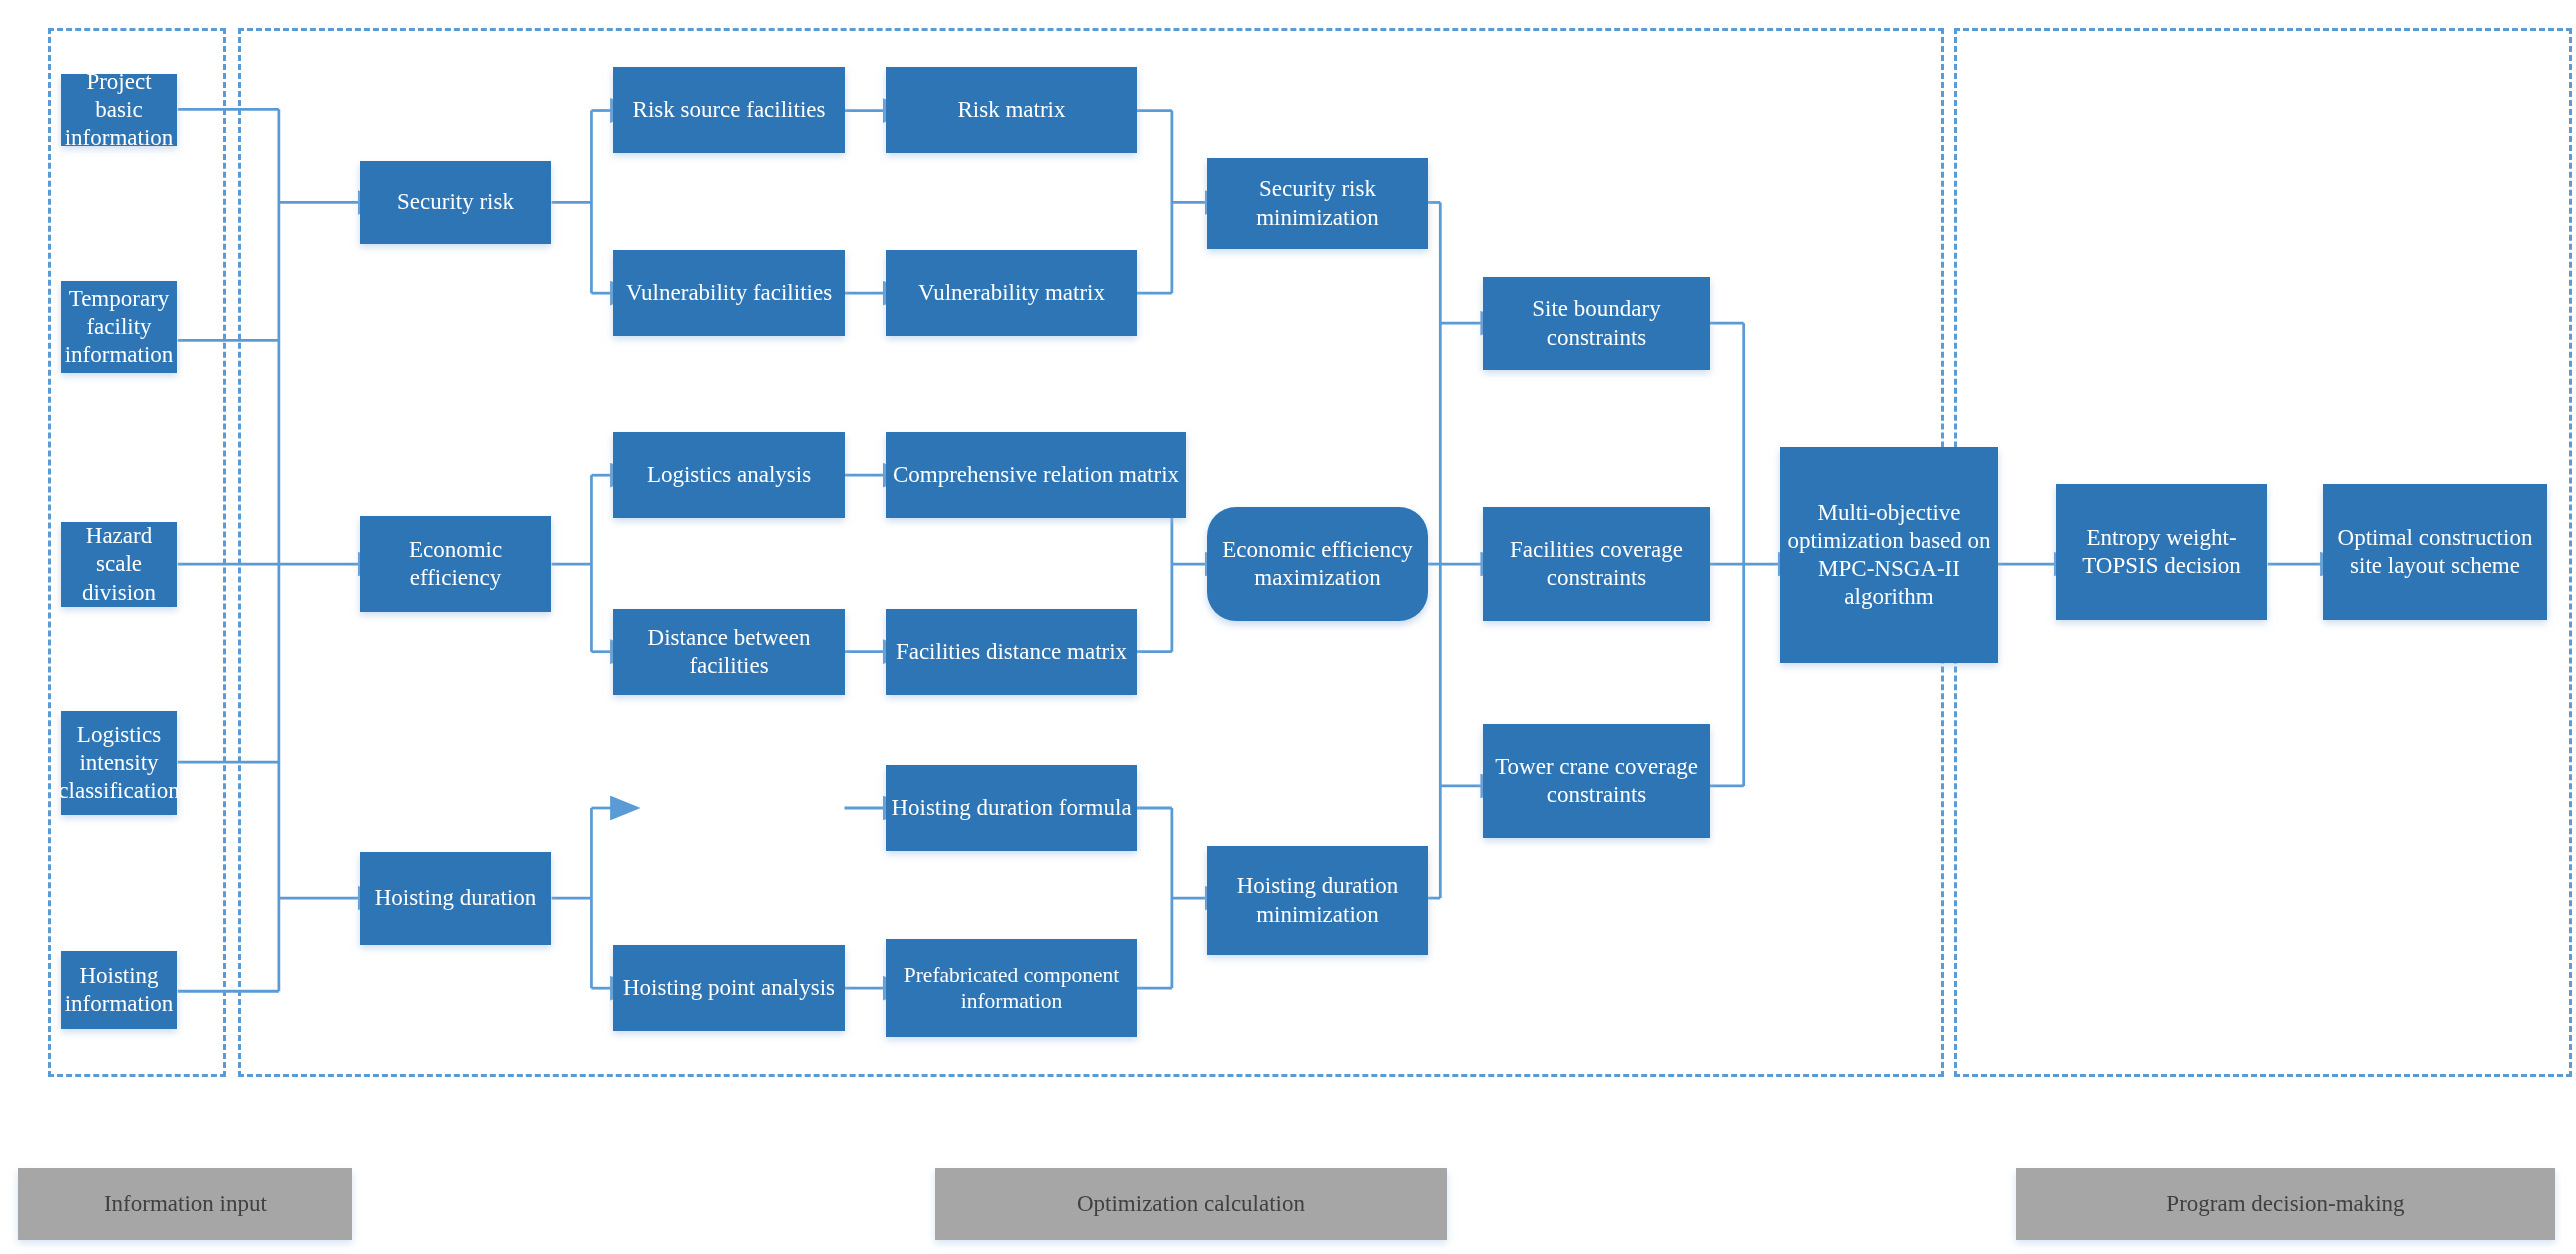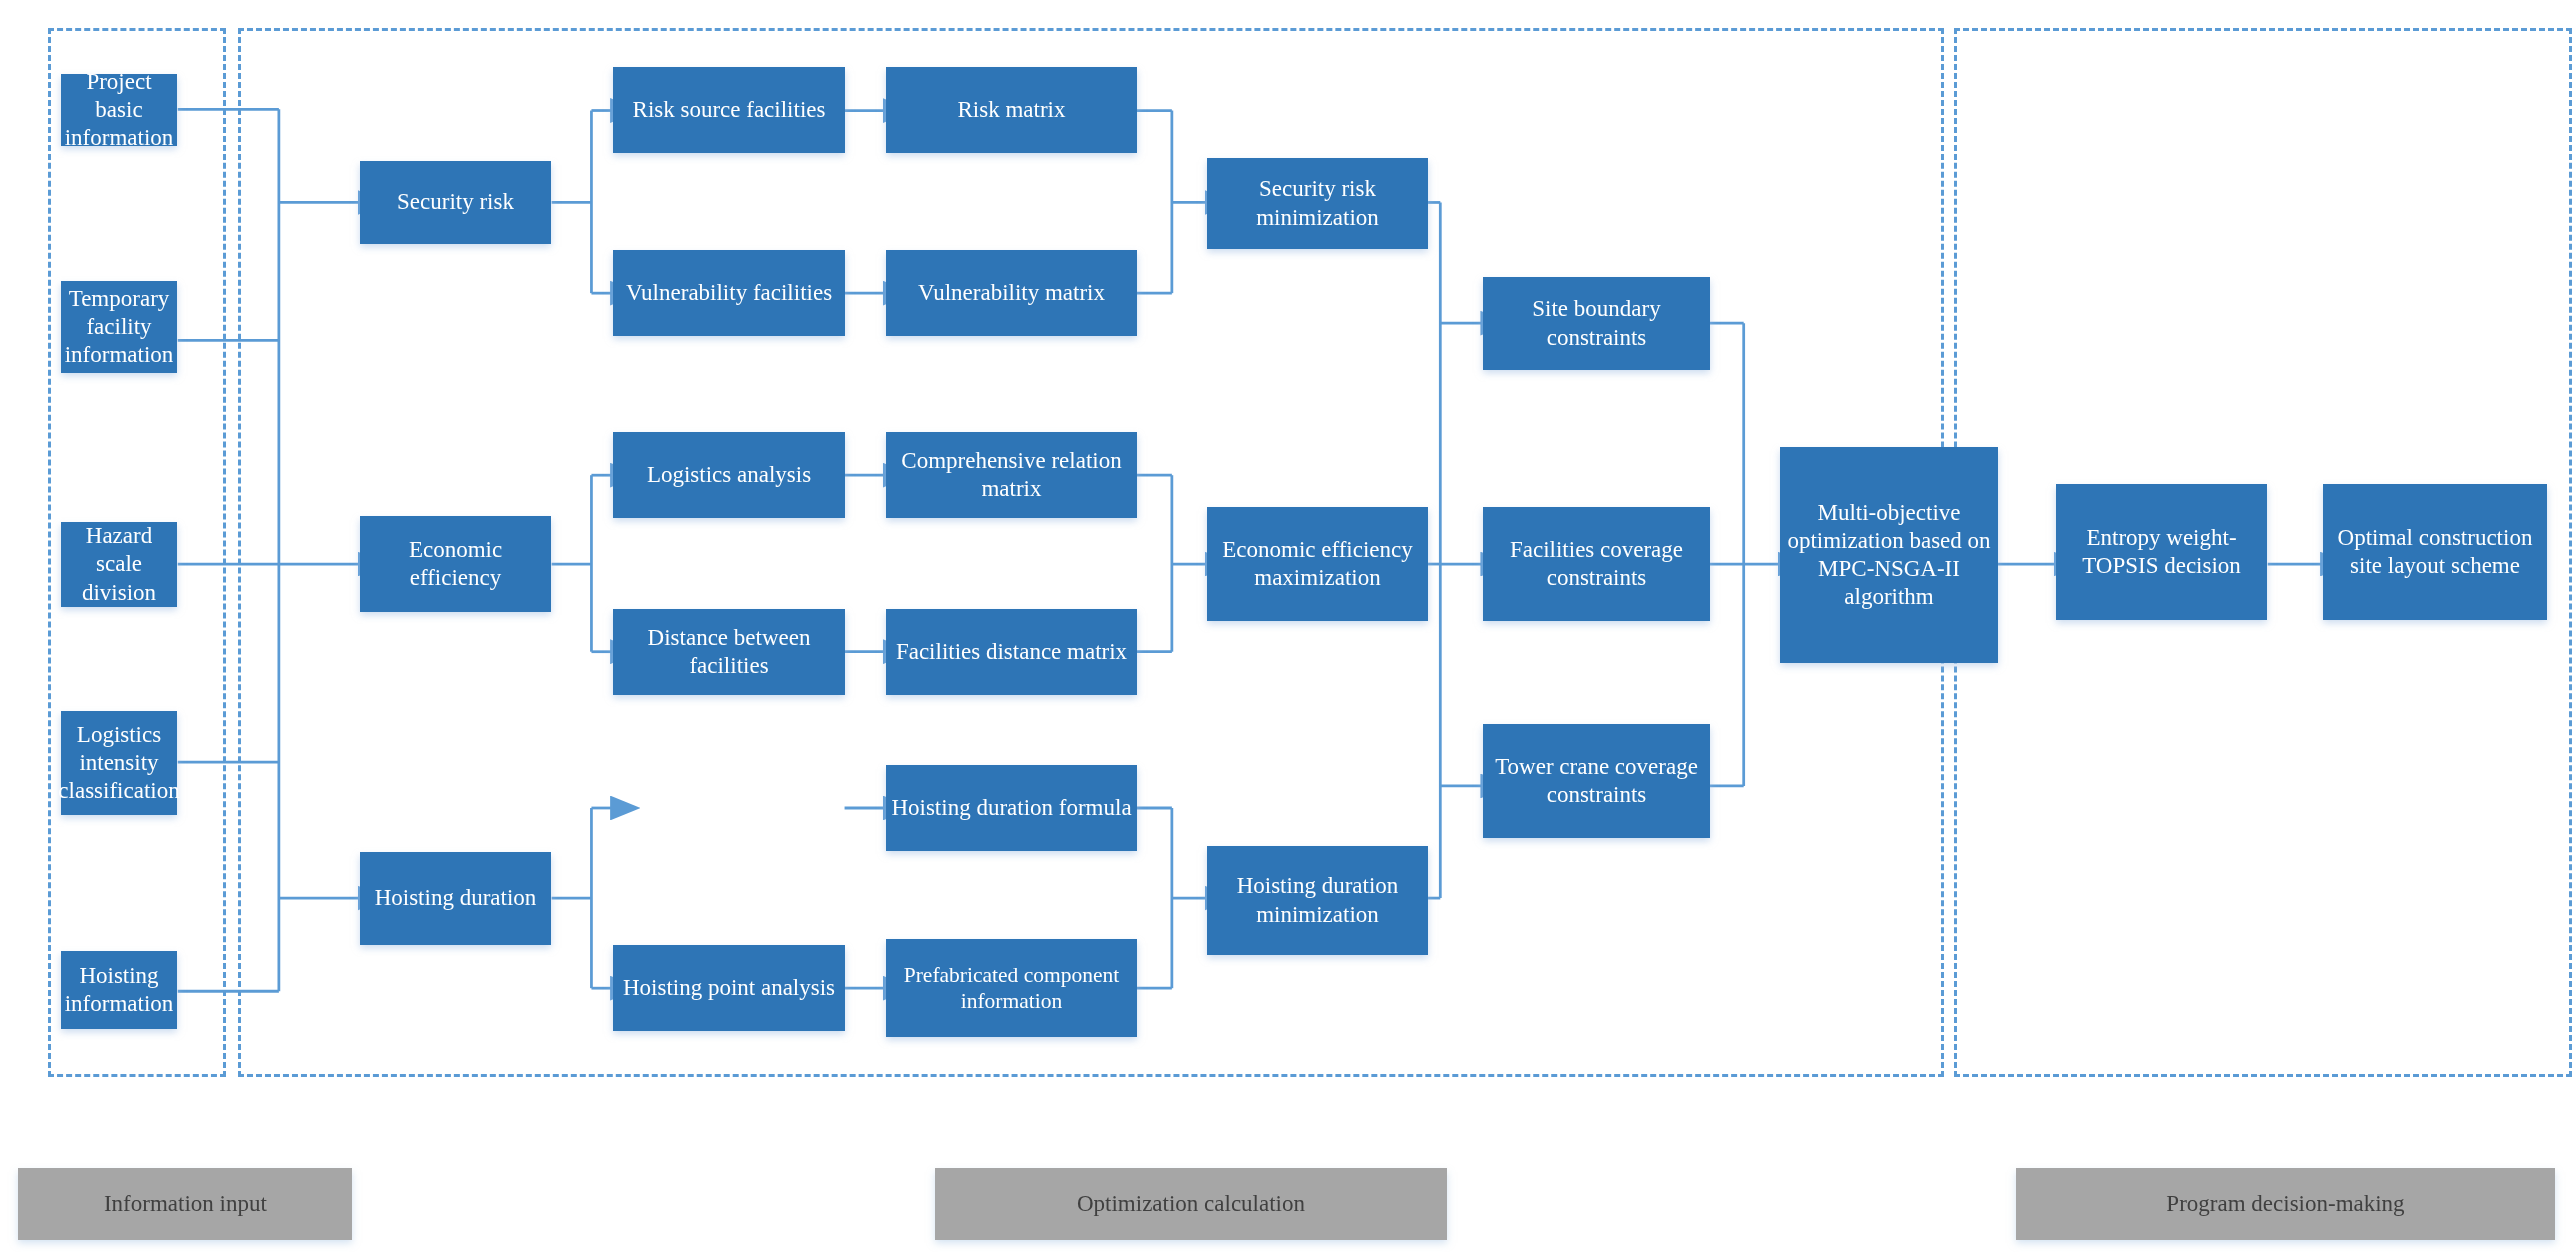--- a/index.html
+++ b/index.html
@@ -135,27 +135,27 @@
   <div class="node" style="left:360px;top:852px;width:191px;height:93px;">Hoisting duration</div>
 
   <div class="node" style="left:613px;top:67px;width:232px;height:86px;">Risk source facilities</div>
   <div class="node" style="left:613px;top:250px;width:232px;height:86px;">Vulnerability facilities</div>
   <div class="node" style="left:613px;top:432px;width:232px;height:86px;">Logistics analysis</div>
   <div class="node" style="left:613px;top:609px;width:232px;height:86px;">Distance between facilities</div>
   <div class="node" style="left:613px;top:945px;width:232px;height:86px;">Hoisting point analysis</div>
 
   <div class="node" style="left:886px;top:67px;width:251px;height:86px;">Risk matrix</div>
   <div class="node" style="left:886px;top:250px;width:251px;height:86px;">Vulnerability matrix</div>
-  <div class="node" style="left:886px;top:432px;width:251px;height:86px;">Comprehensive relation matrix</div>
+  <div class="node" style="left:886px;top:432px;width:300px;height:86px;">Comprehensive relation matrix</div>
   <div class="node" style="left:886px;top:609px;width:251px;height:86px;">Facilities distance matrix</div>
   <div class="node" style="left:886px;top:765px;width:251px;height:86px;">Hoisting duration formula</div>
   <div class="node small" style="left:886px;top:939px;width:251px;height:98px;">Prefabricated component information</div>
 
   <div class="node" style="left:1207px;top:158px;width:221px;height:91px;">Security risk minimization</div>
-  <div class="node" style="left:1207px;top:507px;width:221px;height:114px;">Economic efficiency maximization</div>
+  <div class="node" style="left:1207px;top:507px;width:221px;height:114px;border-radius:29px;">Economic efficiency maximization</div>
   <div class="node" style="left:1207px;top:846px;width:221px;height:109px;">Hoisting duration minimization</div>
 
   <div class="node" style="left:1483px;top:277px;width:227px;height:93px;">Site boundary constraints</div>
   <div class="node" style="left:1483px;top:507px;width:227px;height:114px;">Facilities coverage constraints</div>
   <div class="node" style="left:1483px;top:724px;width:227px;height:114px;">Tower crane coverage constraints</div>
 
   <div class="node" style="left:1780px;top:447px;width:218px;height:216px;">Multi-objective optimization based on MPC-NSGA-II algorithm</div>
 
   <div class="node" style="left:2056px;top:484px;width:211px;height:136px;">Entropy weight-TOPSIS decision</div>
   <div class="node" style="left:2323px;top:484px;width:224px;height:136px;">Optimal construction site layout scheme</div>

